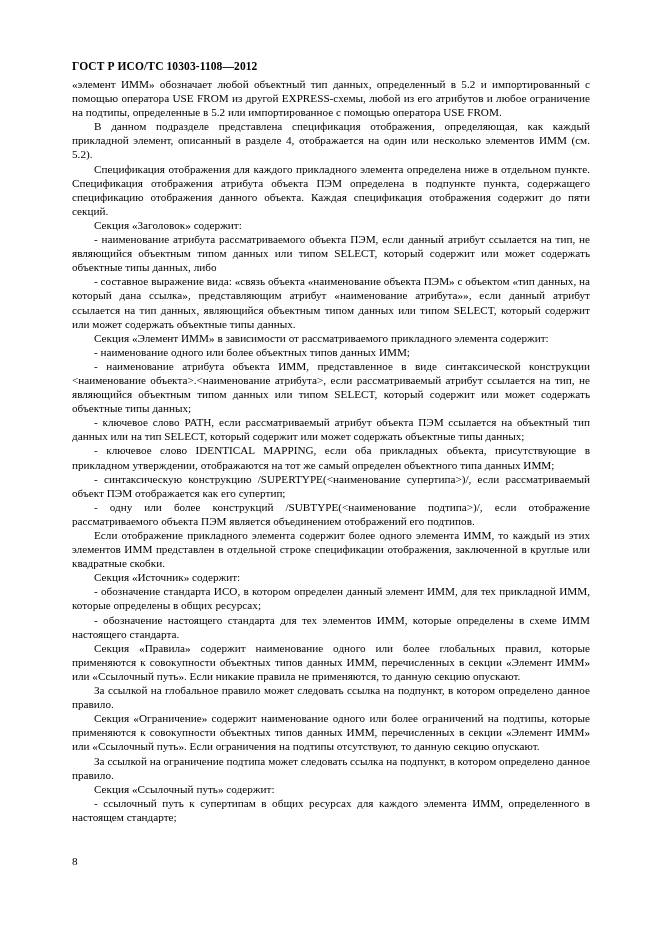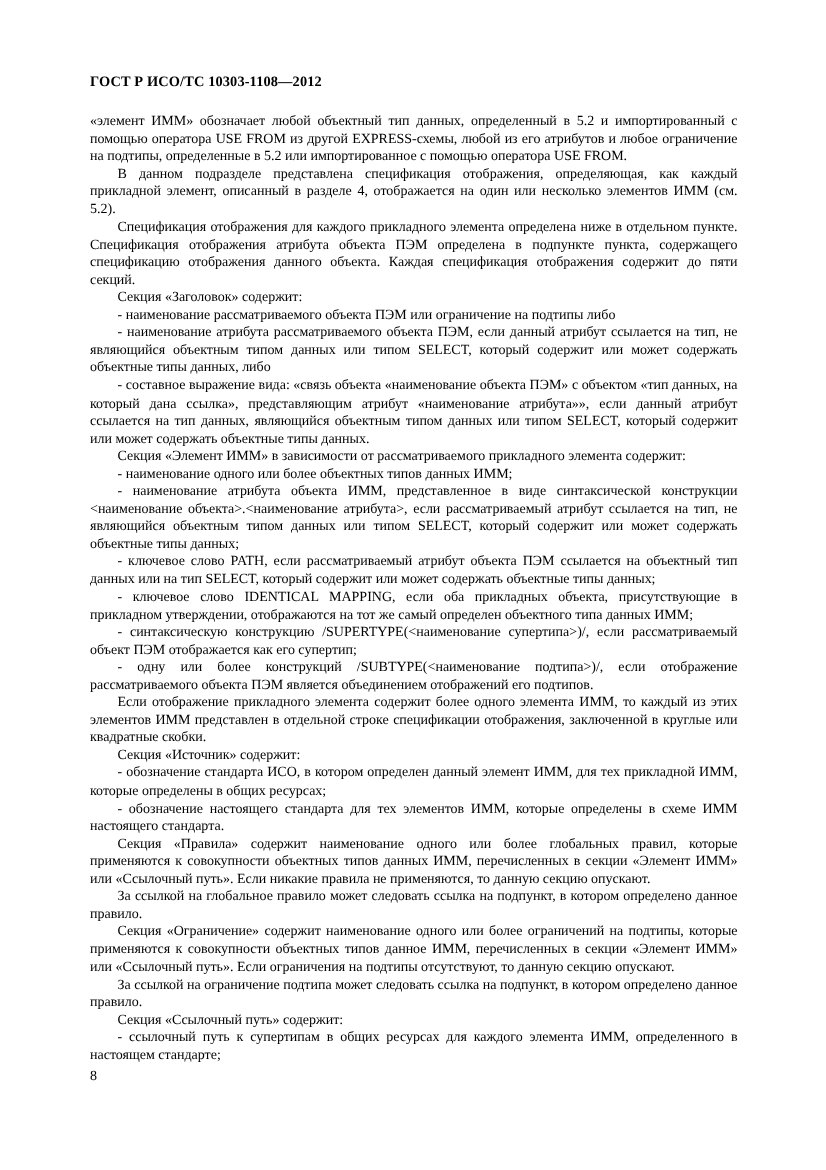--- a/index.html
+++ b/index.html
@@ -22,21 +22,21 @@
     top: 60px;
     left: 72px;
     font-family: "Liberation Serif", serif;
     font-weight: bold;
     font-size: 11.5px;
     letter-spacing: 0.1px;
     white-space: nowrap;
   }
   .content {
     position: absolute;
-    top: 90px;
+    top: 77px;
     left: 72px;
     width: 518px;
     font-size: 11.2px;
     line-height: 14.1px;
     text-align: justify;
   }
   p {
     margin: 0;
     text-indent: 22px;
     text-align: justify;
@@ -60,37 +60,36 @@
 
 <div class="page">
 
   <div class="header">ГОСТ Р ИСО/ТС 10303-1108—2012</div>
 
   <div class="content">
     <p class="noindent">«элемент ИММ» обозначает любой объектный тип данных, определенный в 5.2 и импортированный с помощью оператора USE FROM из другой EXPRESS-схемы, любой из его атрибутов и любое ограничение на подтипы, определенные в 5.2 или импортированное с помощью оператора USE FROM.</p>
     <p>В данном подразделе представлена спецификация отображения, определяющая, как каждый прикладной элемент, описанный в разделе 4, отображается на один или несколько элементов ИММ (см. 5.2).</p>
     <p>Спецификация отображения для каждого прикладного элемента определена ниже в отдельном пункте. Спецификация отображения атрибута объекта ПЭМ определена в подпункте пункта, содержащего спецификацию отображения данного объекта. Каждая спецификация отображения содержит до пяти секций.</p>
     <p>Секция «Заголовок» содержит:</p>
-    <p class="dash">- наименование рассматриваемого объекта ПЭМ или ограничение на подтипы либо</p>
     <p class="dash">- наименование атрибута рассматриваемого объекта ПЭМ, если данный атрибут ссылается на тип, не являющийся объектным типом данных или типом SELECT, который содержит или может содержать объектные типы данных, либо</p>
     <p class="dash">- составное выражение вида: «связь объекта «наименование объекта ПЭМ» с объектом «тип данных, на который дана ссылка», представляющим атрибут «наименование атрибута»», если данный атрибут ссылается на тип данных, являющийся объектным типом данных или типом SELECT, который содержит или может содержать объектные типы данных.</p>
     <p>Секция «Элемент ИММ» в зависимости от рассматриваемого прикладного элемента содержит:</p>
     <p class="dash">- наименование одного или более объектных типов данных ИММ;</p>
     <p class="dash">- наименование атрибута объекта ИММ, представленное в виде синтаксической конструкции &lt;наименование объекта&gt;.&lt;наименование атрибута&gt;, если рассматриваемый атрибут ссылается на тип, не являющийся объектным типом данных или типом SELECT, который содержит или может содержать объектные типы данных;</p>
     <p class="dash">- ключевое слово PATH, если рассматриваемый атрибут объекта ПЭМ ссылается на объектный тип данных или на тип SELECT, который содержит или может содержать объектные типы данных;</p>
     <p class="dash">- ключевое слово IDENTICAL MAPPING, если оба прикладных объекта, присутствующие в прикладном утверждении, отображаются на тот же самый определен объектного типа данных ИММ;</p>
     <p class="dash">- синтаксическую конструкцию /SUPERTYPE(&lt;наименование супертипа&gt;)/, если рассматриваемый объект ПЭМ отображается как его супертип;</p>
     <p class="dash">- одну или более конструкций /SUBTYPE(&lt;наименование подтипа&gt;)/, если отображение рассматриваемого объекта ПЭМ является объединением отображений его подтипов.</p>
     <p>Если отображение прикладного элемента содержит более одного элемента ИММ, то каждый из этих элементов ИММ представлен в отдельной строке спецификации отображения, заключенной в круглые или квадратные скобки.</p>
     <p>Секция «Источник» содержит:</p>
     <p class="dash">- обозначение стандарта ИСО, в котором определен данный элемент ИММ, для тех прикладной ИММ, которые определены в общих ресурсах;</p>
     <p class="dash">- обозначение настоящего стандарта для тех элементов ИММ, которые определены в схеме ИММ настоящего стандарта.</p>
     <p>Секция «Правила» содержит наименование одного или более глобальных правил, которые применяются к совокупности объектных типов данных ИММ, перечисленных в секции «Элемент ИММ» или «Ссылочный путь». Если никакие правила не применяются, то данную секцию опускают.</p>
     <p>За ссылкой на глобальное правило может следовать ссылка на подпункт, в котором определено данное правило.</p>
-    <p>Секция «Ограничение» содержит наименование одного или более ограничений на подтипы, которые применяются к совокупности объектных типов данное ИММ, перечисленных в секции «Элемент ИММ» или «Ссылочный путь». Если ограничения на подтипы отсутствуют, то данную секцию опускают.</p>
+    <p>Секция «Ограничение» содержит наименование одного или более ограничений на подтипы, которые применяются к совокупности объектных типов данных ИММ, перечисленных в секции «Элемент ИММ» или «Ссылочный путь». Если ограничения на подтипы отсутствуют, то данную секцию опускают.</p>
     <p>За ссылкой на ограничение подтипа может следовать ссылка на подпункт, в котором определено данное правило.</p>
     <p>Секция «Ссылочный путь» содержит:</p>
     <p class="dash">- ссылочный путь к супертипам в общих ресурсах для каждого элемента ИММ, определенного в настоящем стандарте;</p>
   </div>
 
   <div class="footer">8</div>
 
 </div>
 
 </body></html>

